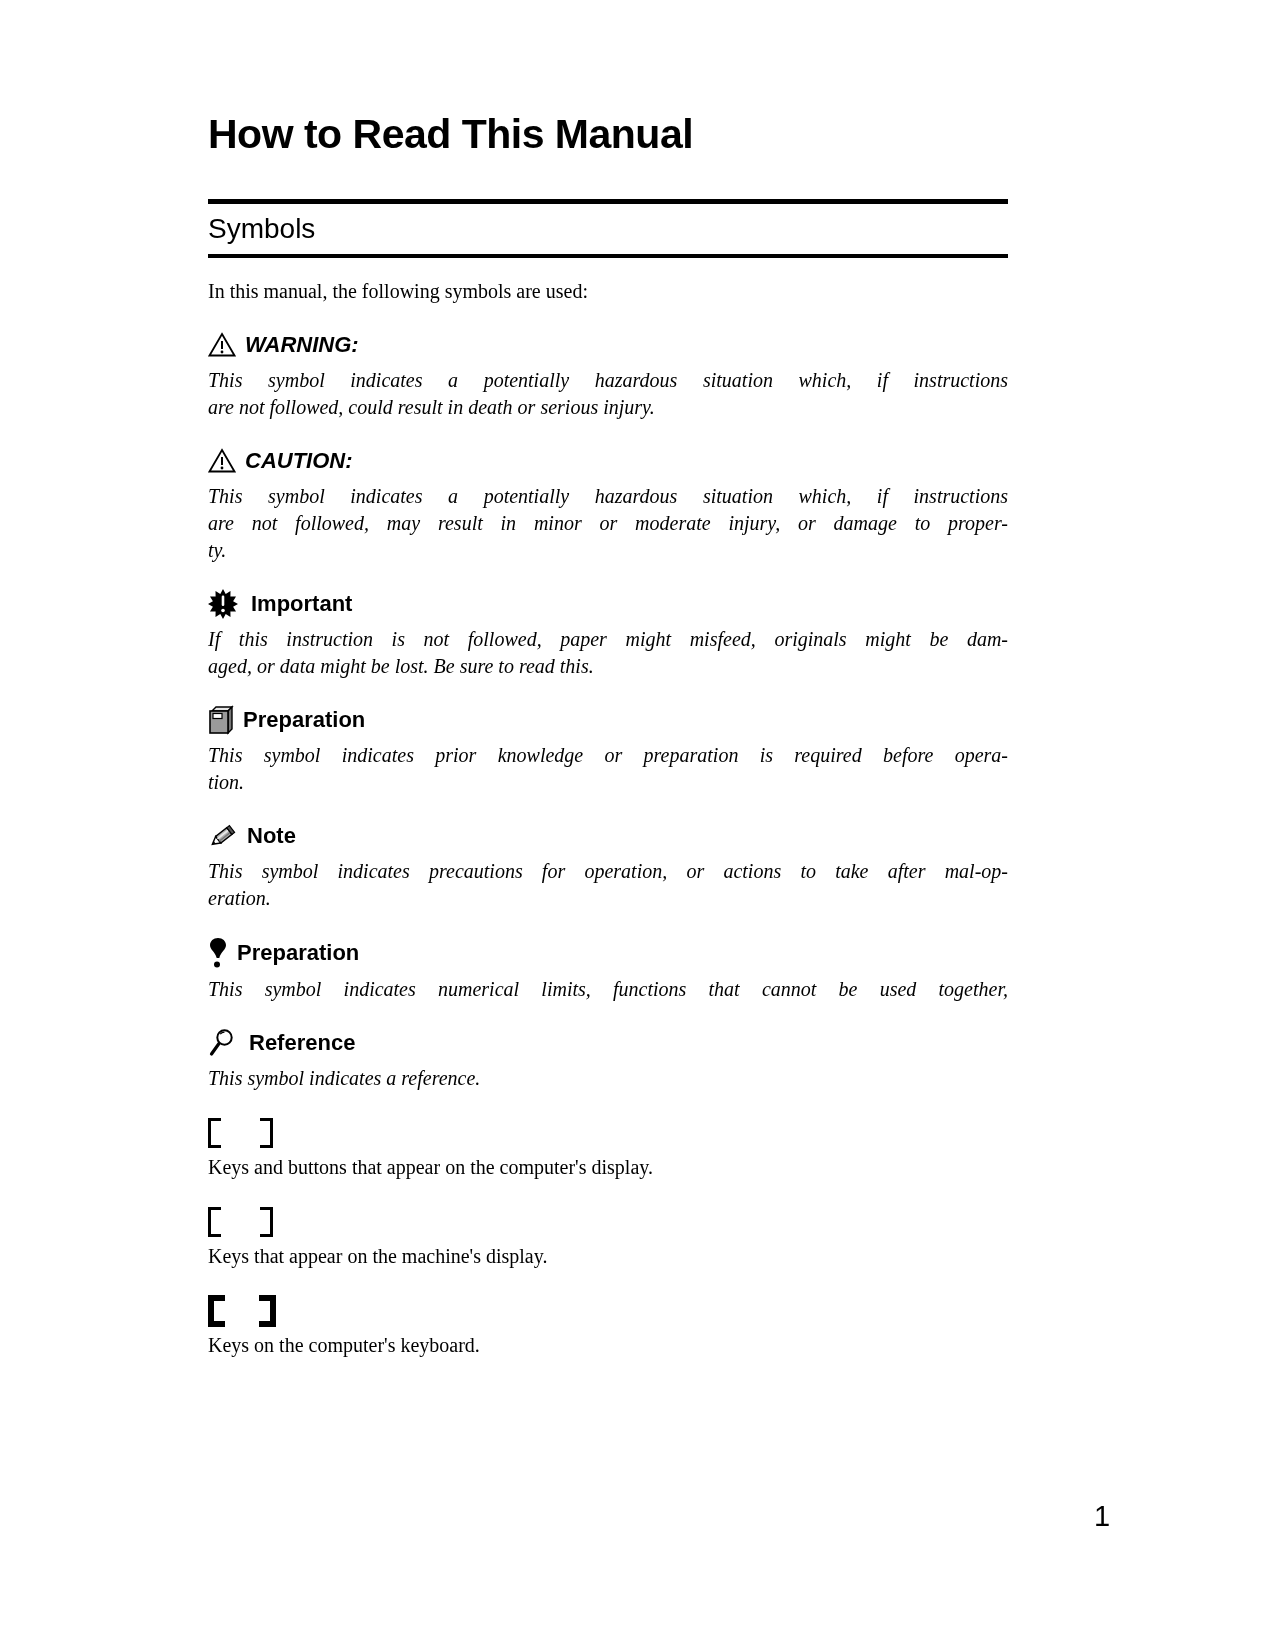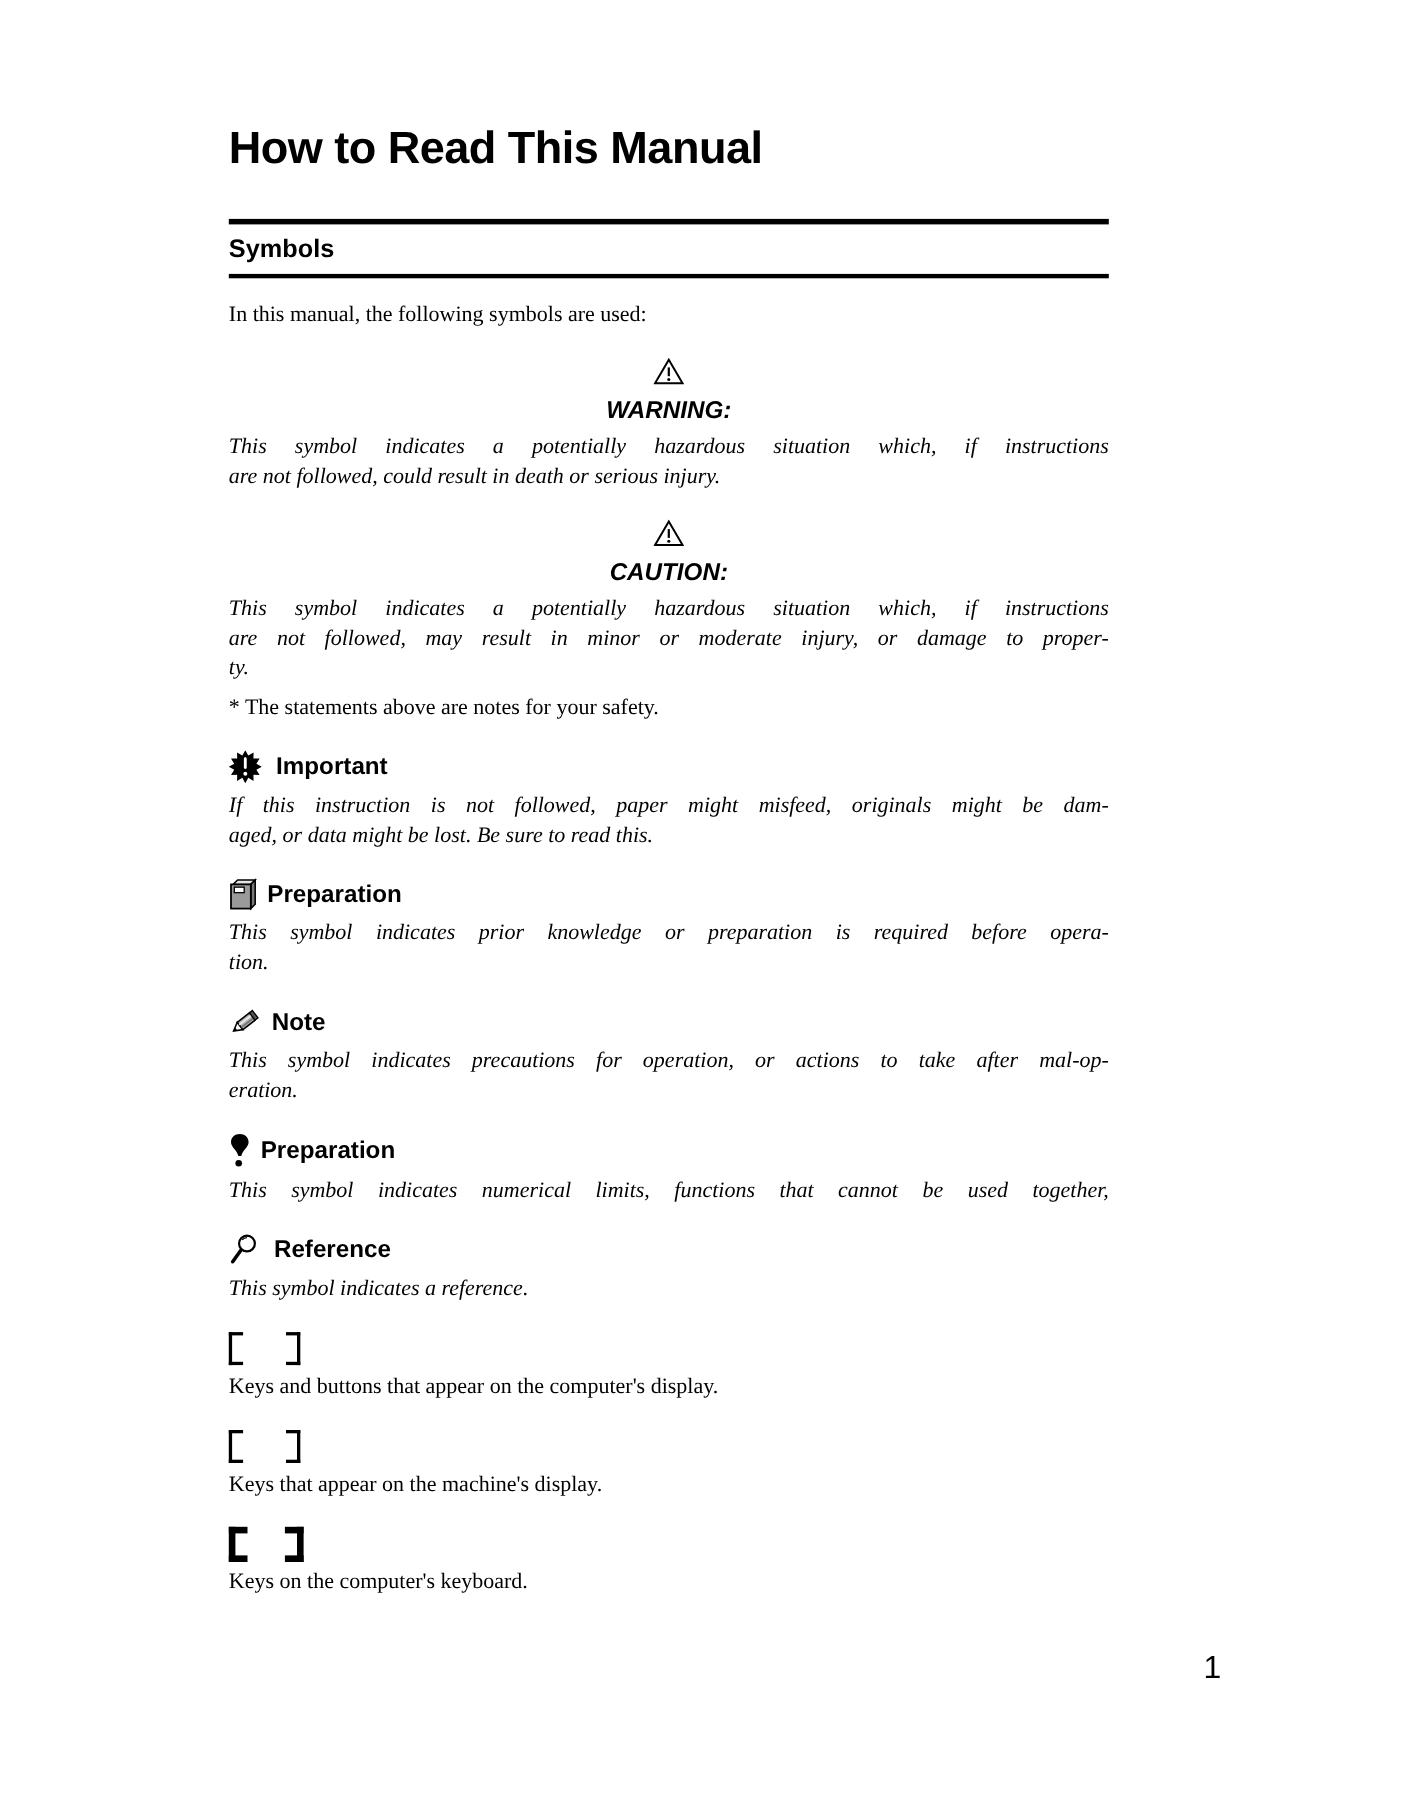--- a/index.html
+++ b/index.html
@@ -21,42 +21,42 @@
     margin:112px 0 0 0;
     font-family:"Liberation Sans", sans-serif;
     font-weight:700;
     font-size:41px;
     letter-spacing:-0.5px;
     line-height:1.1;
   }
   .rule-top { height:5px; background:#000; margin-top:42px; }
   .section-head {
     font-family:"Liberation Sans", sans-serif;
-    font-weight:700;
-    font-size:23px;
+    font-weight:400;
+    font-size:28px;
     margin:9px 0 9px 0;
   }
   .rule-bottom { height:4px; background:#000; }
   .intro {
     font-size:20px;
     margin-top:20px;
     line-height:27px;
   }
   .sym { margin-top:25px; }
   .sym-head {
     display:flex;
     align-items:center;
     gap:9px;
     font-family:"Liberation Sans", sans-serif;
     font-weight:700;
     font-size:22px;
     min-height:30px;
   }
   .sym-head.tight { gap:13px; }
-  .sym-head.italic { font-style:italic;flex-direction:column; }
+  .sym-head.italic { font-style:italic; }
   .sym-head .icon { display:inline-flex; align-items:center; justify-content:center; }
   .sym-body { font-size:20px; line-height:27px; margin-top:7px; }
   .jline { text-align:justify; text-align-last:justify;font-style:italic; }
   .jline.last { text-align-last:left; }
   .footnote { font-size:20px; line-height:27px; margin-top:9px; }
   .notation { margin-top:24px; }
   .brk-row { display:flex; align-items:center; height:34px; }
   .brk { display:inline-block; box-sizing:border-box; }
   .brk.thin { width:13px; height:30px; border-top:3px solid #000; border-bottom:3px solid #000; }
   .brk.thin.open  { border-left:3px solid #000; margin-right:39px; }
@@ -112,21 +112,20 @@
             <circle cx="14" cy="20" r="1.4" fill="#000"></circle>
           </svg>
         </span>
         <span>CAUTION:</span>
       </div>
       <div class="sym-body">
           <div class="jline">This symbol indicates a potentially hazardous situation which, if instructions</div>
           <div class="jline">are not followed, may result in minor or moderate injury, or damage to proper-</div>
           <div class="jline last">ty.</div>
         </div>
-      <div class="footnote">* The statements above are notes for your safety.</div>
     </div>
 
     <div class="sym">
       <div class="sym-head tight">
         <span class="icon">
           <svg width="30" height="30" viewBox="0 0 30 30">
             <polygon fill="#000" points="15,0 17.7,4.9 22.5,2 22.4,7.6 28,7.5 25.1,12.3 30,15 25.1,17.7 28,22.5 22.4,22.4 22.5,28 17.7,25.1 15,30 12.3,25.1 7.5,28 7.6,22.4 2,22.5 4.9,17.7 0,15 4.9,12.3 2,7.5 7.6,7.6 7.5,2 12.3,4.9"></polygon>
             <rect x="13.7" y="6.5" width="2.6" height="10.5" rx="1.2" fill="#fff"></rect>
             <circle cx="15" cy="21.5" r="1.8" fill="#fff"></circle>
           </svg>

